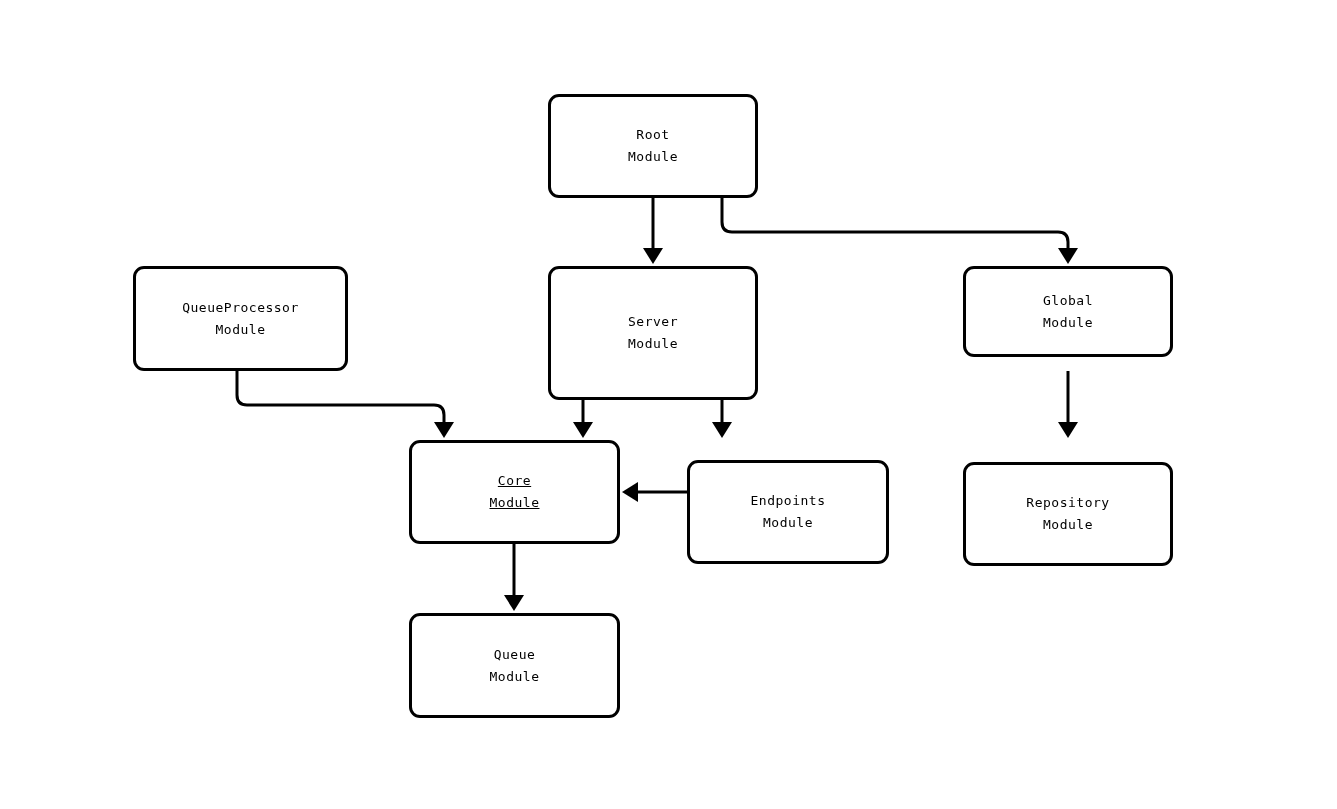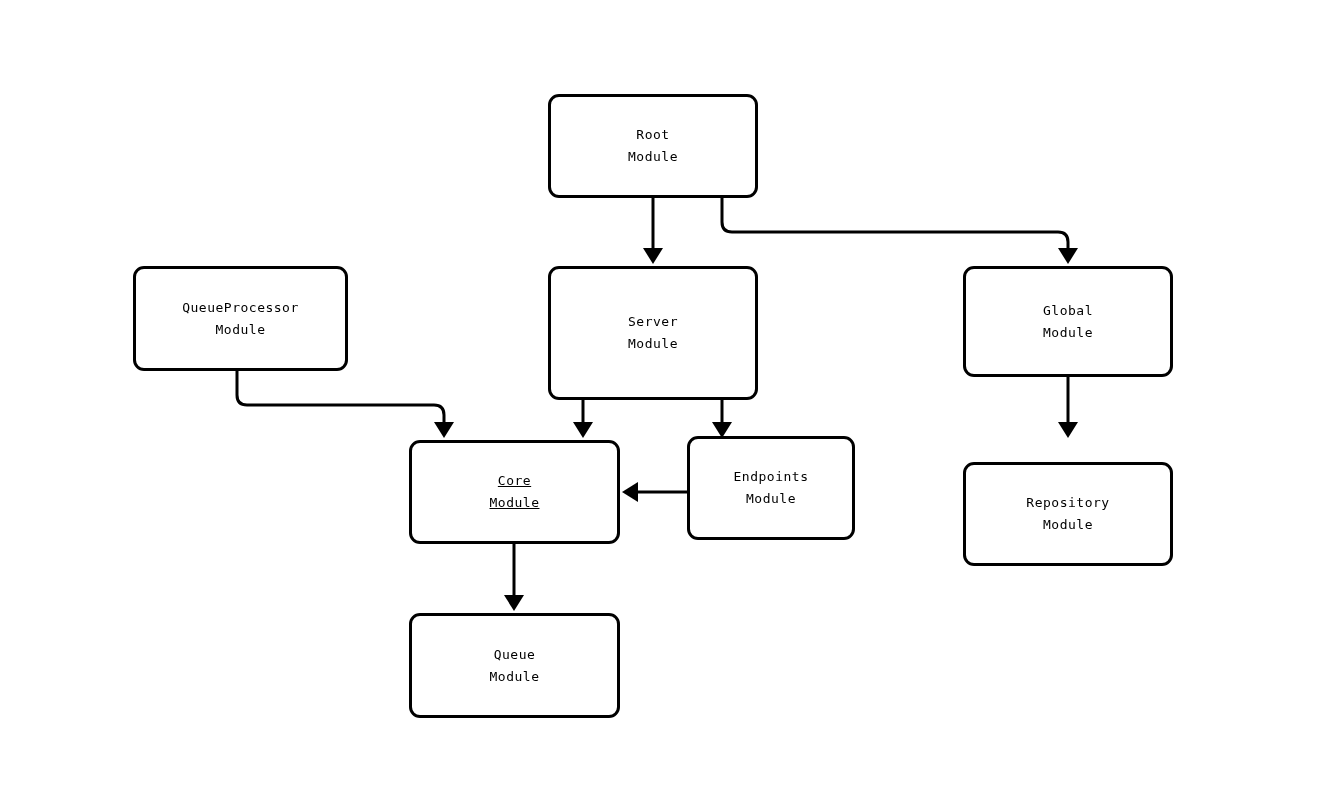--- a/index.html
+++ b/index.html
@@ -106,31 +106,31 @@
   <div class="node" style="left:133px; top:266px; width:215px; height:105px;">
     <div class="node-line">QueueProcessor</div>
     <div class="node-line">Module</div>
   </div>
 
   <div class="node" style="left:548px; top:266px; width:210px; height:134px;">
     <div class="node-line">Server</div>
     <div class="node-line">Module</div>
   </div>
 
-  <div class="node" style="left:963px; top:266px; width:210px; height:111px;">
+  <div class="node" style="left:963px; top:266px; width:210px; height:91px;">
     <div class="node-line">Global</div>
     <div class="node-line">Module</div>
   </div>
 
   <div class="node" style="left:409px; top:440px; width:211px; height:104px;text-decoration:underline;">
     <div class="node-line">Core</div>
     <div class="node-line">Module</div>
   </div>
 
-  <div class="node" style="left:687px; top:436px; width:168px; height:104px;">
+  <div class="node" style="left:687px; top:460px; width:202px; height:104px;">
     <div class="node-line">Endpoints</div>
     <div class="node-line">Module</div>
   </div>
 
   <div class="node" style="left:963px; top:440px; width:210px; height:104px;margin-top:22px;">
     <div class="node-line">Repository</div>
     <div class="node-line">Module</div>
   </div>
 
   <div class="node" style="left:409px; top:613px; width:211px; height:105px;">

